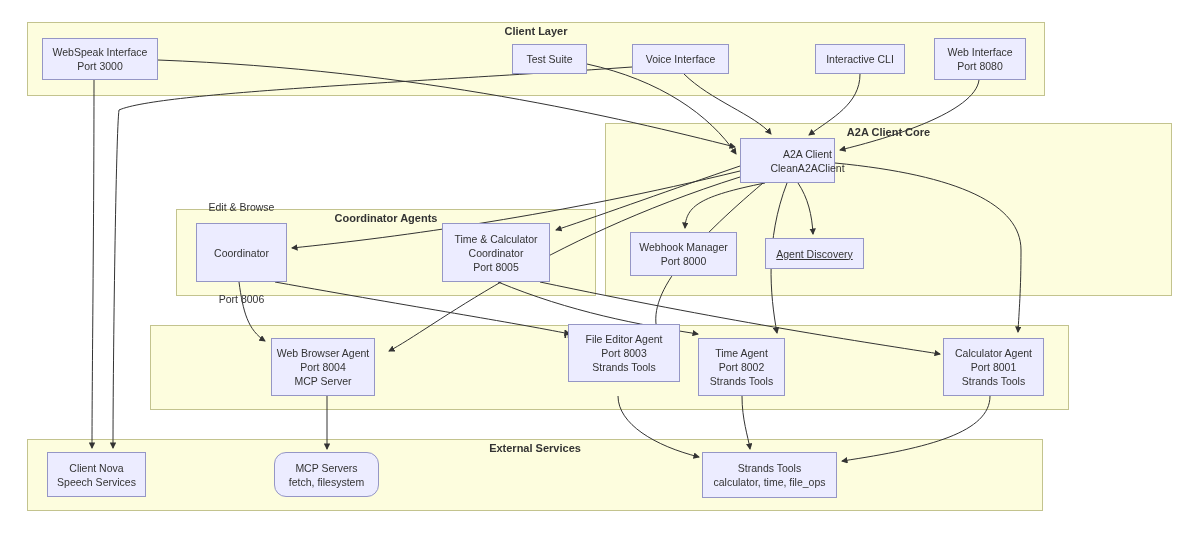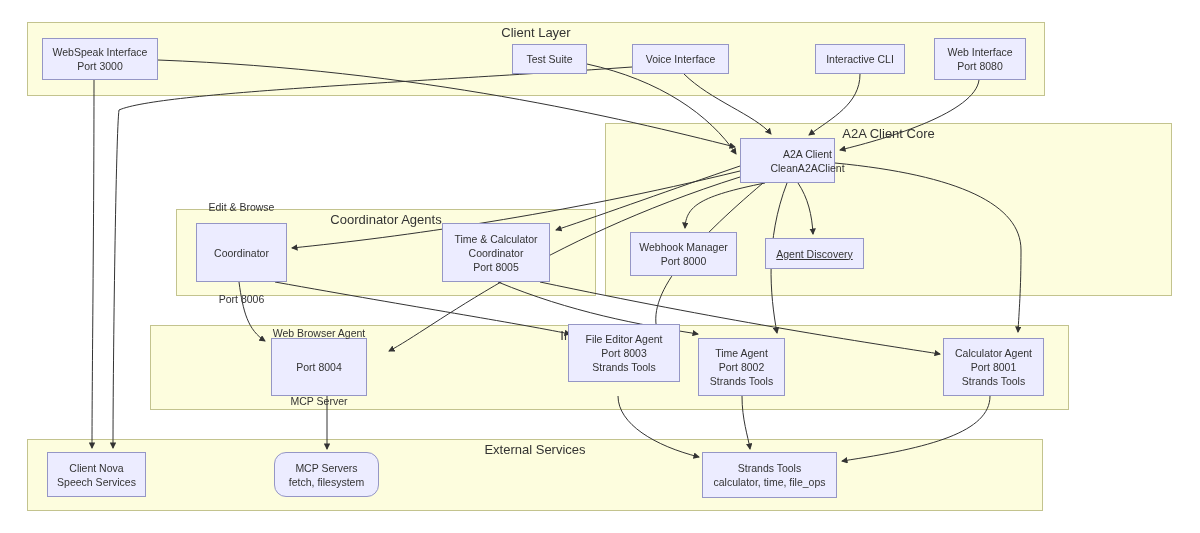--- a/index.html
+++ b/index.html
@@ -6,21 +6,21 @@
   #canvas{
     position:relative;width:1200px;height:533px;overflow:hidden;
     font-family:"Liberation Sans", sans-serif;color:#333;background:#fff;
   }
   .cluster{
     position:absolute;background:#fdfdde;border:1px solid #c3c38e;
     z-index:1;box-sizing:border-box;
   }
   .cluster-label{
     position:absolute;top:2px;left:50%;transform:translateX(-50%);
-    font-size:13px;color:#333;white-space:nowrap;
+    font-size:11px;color:#333;white-space:nowrap;font-weight:bold;
   }
   .edges{position:absolute;left:0;top:0;z-index:2;}
   .node{
     position:absolute;background:#ECECFF;border:1px solid #9596c5;
     display:flex;flex-direction:column;align-items:center;justify-content:center;
     text-align:center;font-size:10.5px;line-height:14px;color:#333;
     z-index:3;box-sizing:border-box;
   }
   .node span{display:block;white-space:nowrap;}
 </style>
@@ -123,21 +123,21 @@
     <span>Coordinator</span>
     <span>Port 8006</span>
   </div>
 
   <div class="node" style="left:442px;top:223px;width:108px;height:59px;">
     <span>Time &amp; Calculator</span>
     <span>Coordinator</span>
     <span>Port 8005</span>
   </div>
 
-  <div class="node" style="left:271px;top:338px;width:96px;height:58px;gap:20px;">
+  <div class="node" style="left:271px;top:338px;width:104px;height:58px;">
     <span>Web Browser Agent</span>
     <span>Port 8004</span>
     <span>MCP Server</span>
   </div>
 
   <div class="node" style="left:568px;top:324px;width:112px;height:58px;">
     <span>File Editor Agent</span>
     <span>Port 8003</span>
     <span>Strands Tools</span>
   </div>

